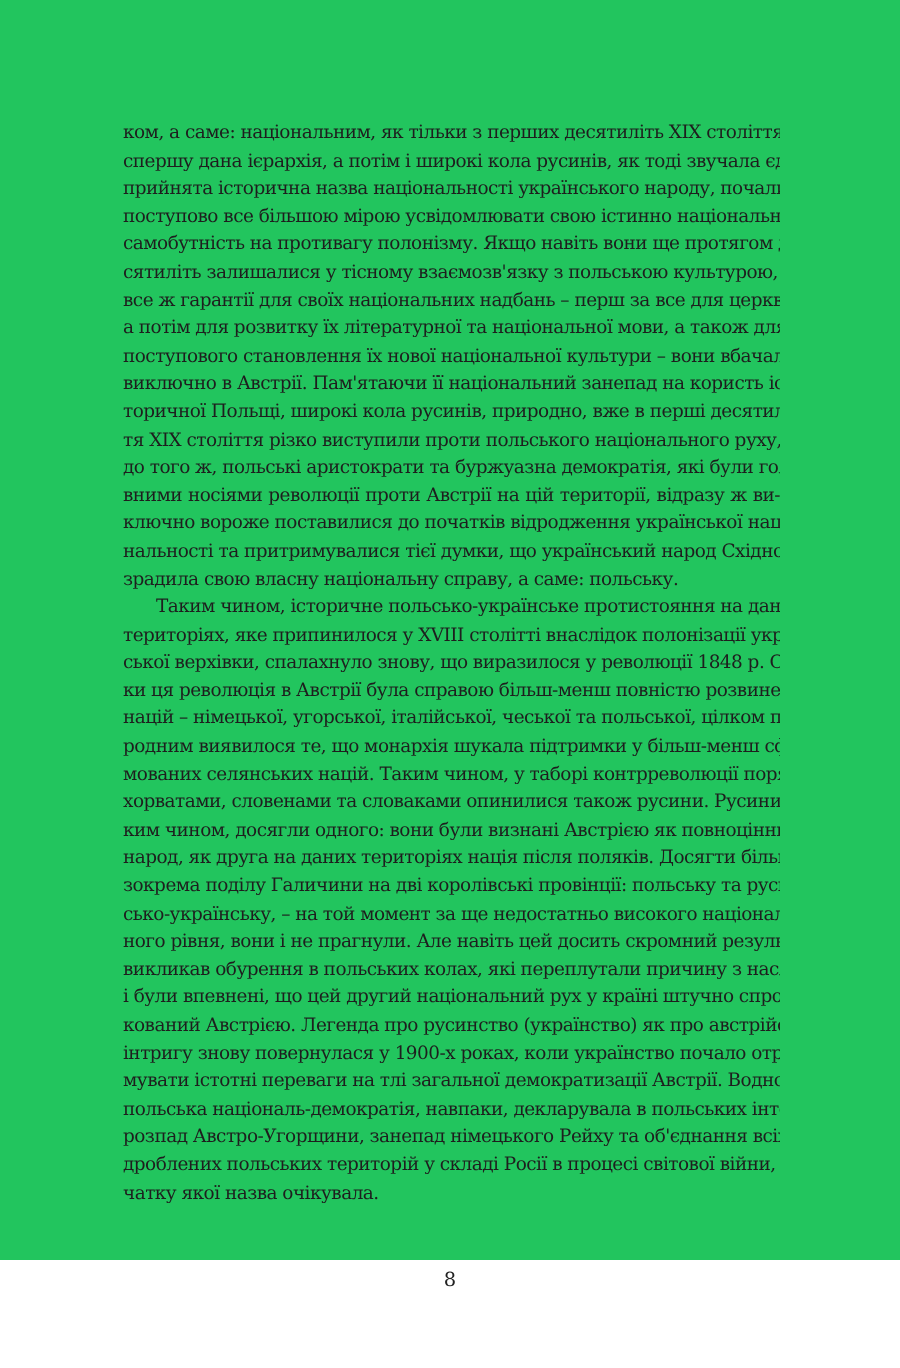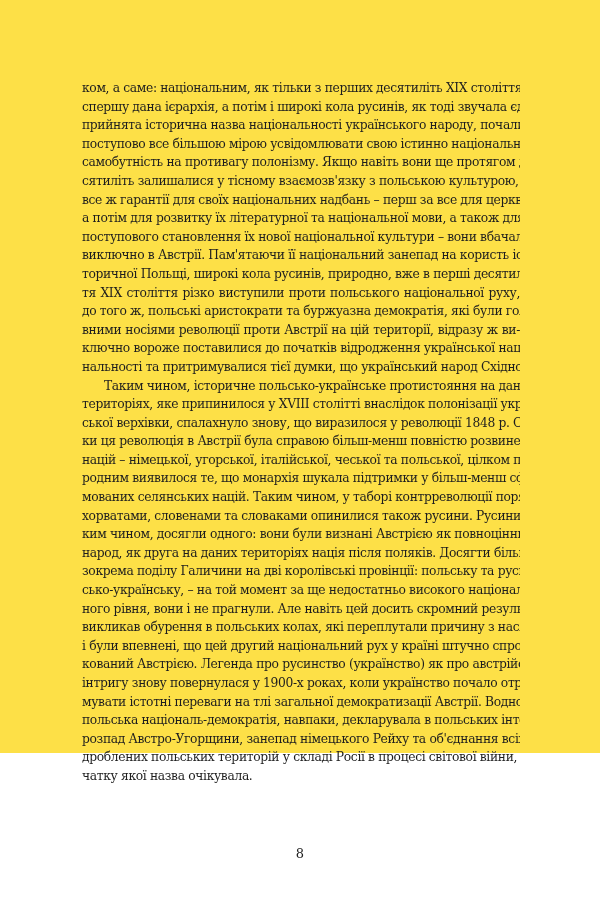--- a/index.html
+++ b/index.html
@@ -1,17 +1,17 @@
 <!DOCTYPE html>
 <html><head>
 <meta charset="utf-8">
 <style>
   html, body { margin: 0; padding: 0; background: #ffffff; }
   body { width: 600px; height: 912px; position: relative; overflow: hidden; }
-  .page { position: absolute; left: 0; top: 0; width: 600px; height: 753px; background: #fde047; }
+  .page { position: absolute; left: 0; top: 0; width: 600px; height: 840px; background: #22c55e; }
   .text-block {
     position: absolute; left: 82px; top: 79px; width: 438px;
     font-family: "DejaVu Serif", serif;
     font-size: 12.3px;
     line-height: 18.6px;
     color: #1e1e1e;
   }
   .line {
     display: block; white-space: nowrap; text-align: justify; text-align-last: justify;
     height: 18.6px; overflow: hidden; letter-spacing: -0.35px;
@@ -33,25 +33,26 @@
         <span class="line">спершу дана ієрархія, а потім і широкі кола русинів, як тоді звучала єдина</span>
         <span class="line">прийнята історична назва національності українського народу, почали</span>
         <span class="line">поступово все більшою мірою усвідомлювати свою істинно національну</span>
         <span class="line">самобутність на противагу полонізму. Якщо навіть вони ще протягом де-</span>
         <span class="line">сятиліть залишалися у тісному взаємозв'язку з польською культурою, то</span>
         <span class="line">все ж гарантії для своїх національних надбань – перш за все для церкви,</span>
         <span class="line">а потім для розвитку їх літературної та національної мови, а також для</span>
         <span class="line">поступового становлення їх нової національної культури – вони вбачали</span>
         <span class="line">виключно в Австрії. Пам'ятаючи її національний занепад на користь іс-</span>
         <span class="line">торичної Польщі, широкі кола русинів, природно, вже в перші десятиліт-</span>
-        <span class="line">тя XIX століття різко виступили проти польського національної руху,</span>
+        <span class="line">тя XIX століття різко виступили проти польського національного руху,</span>
         <span class="line">до того ж, польські аристократи та буржуазна демократія, які були голо-</span>
         <span class="line">вними носіями революції проти Австрії на цій території, відразу ж ви-</span>
         <span class="line">ключно вороже поставилися до початків відродження української націо-</span>
         <span class="line">нальності та притримувалися тієї думки, що український народ Східної</span>
+        <span class="line last">зрадила свою власну національну справу, а саме: польську.</span>
       </div>
       <div>
         <span class="line indent">Таким чином, історичне польсько-українське протистояння на даних</span>
         <span class="line">територіях, яке припинилося у XVIII столітті внаслідок полонізації україн-</span>
         <span class="line">ської верхівки, спалахнуло знову, що виразилося у революції 1848 р. Оскіль-</span>
         <span class="line">ки ця революція в Австрії була справою більш-менш повністю розвинених</span>
         <span class="line">націй – німецької, угорської, італійської, чеської та польської, цілком при-</span>
         <span class="line">родним виявилося те, що монархія шукала підтримки у більш-менш сфор-</span>
         <span class="line">мованих селянських націй. Таким чином, у таборі контрреволюції поряд із</span>
         <span class="line">хорватами, словенами та словаками опинилися також русини. Русини, та-</span>

